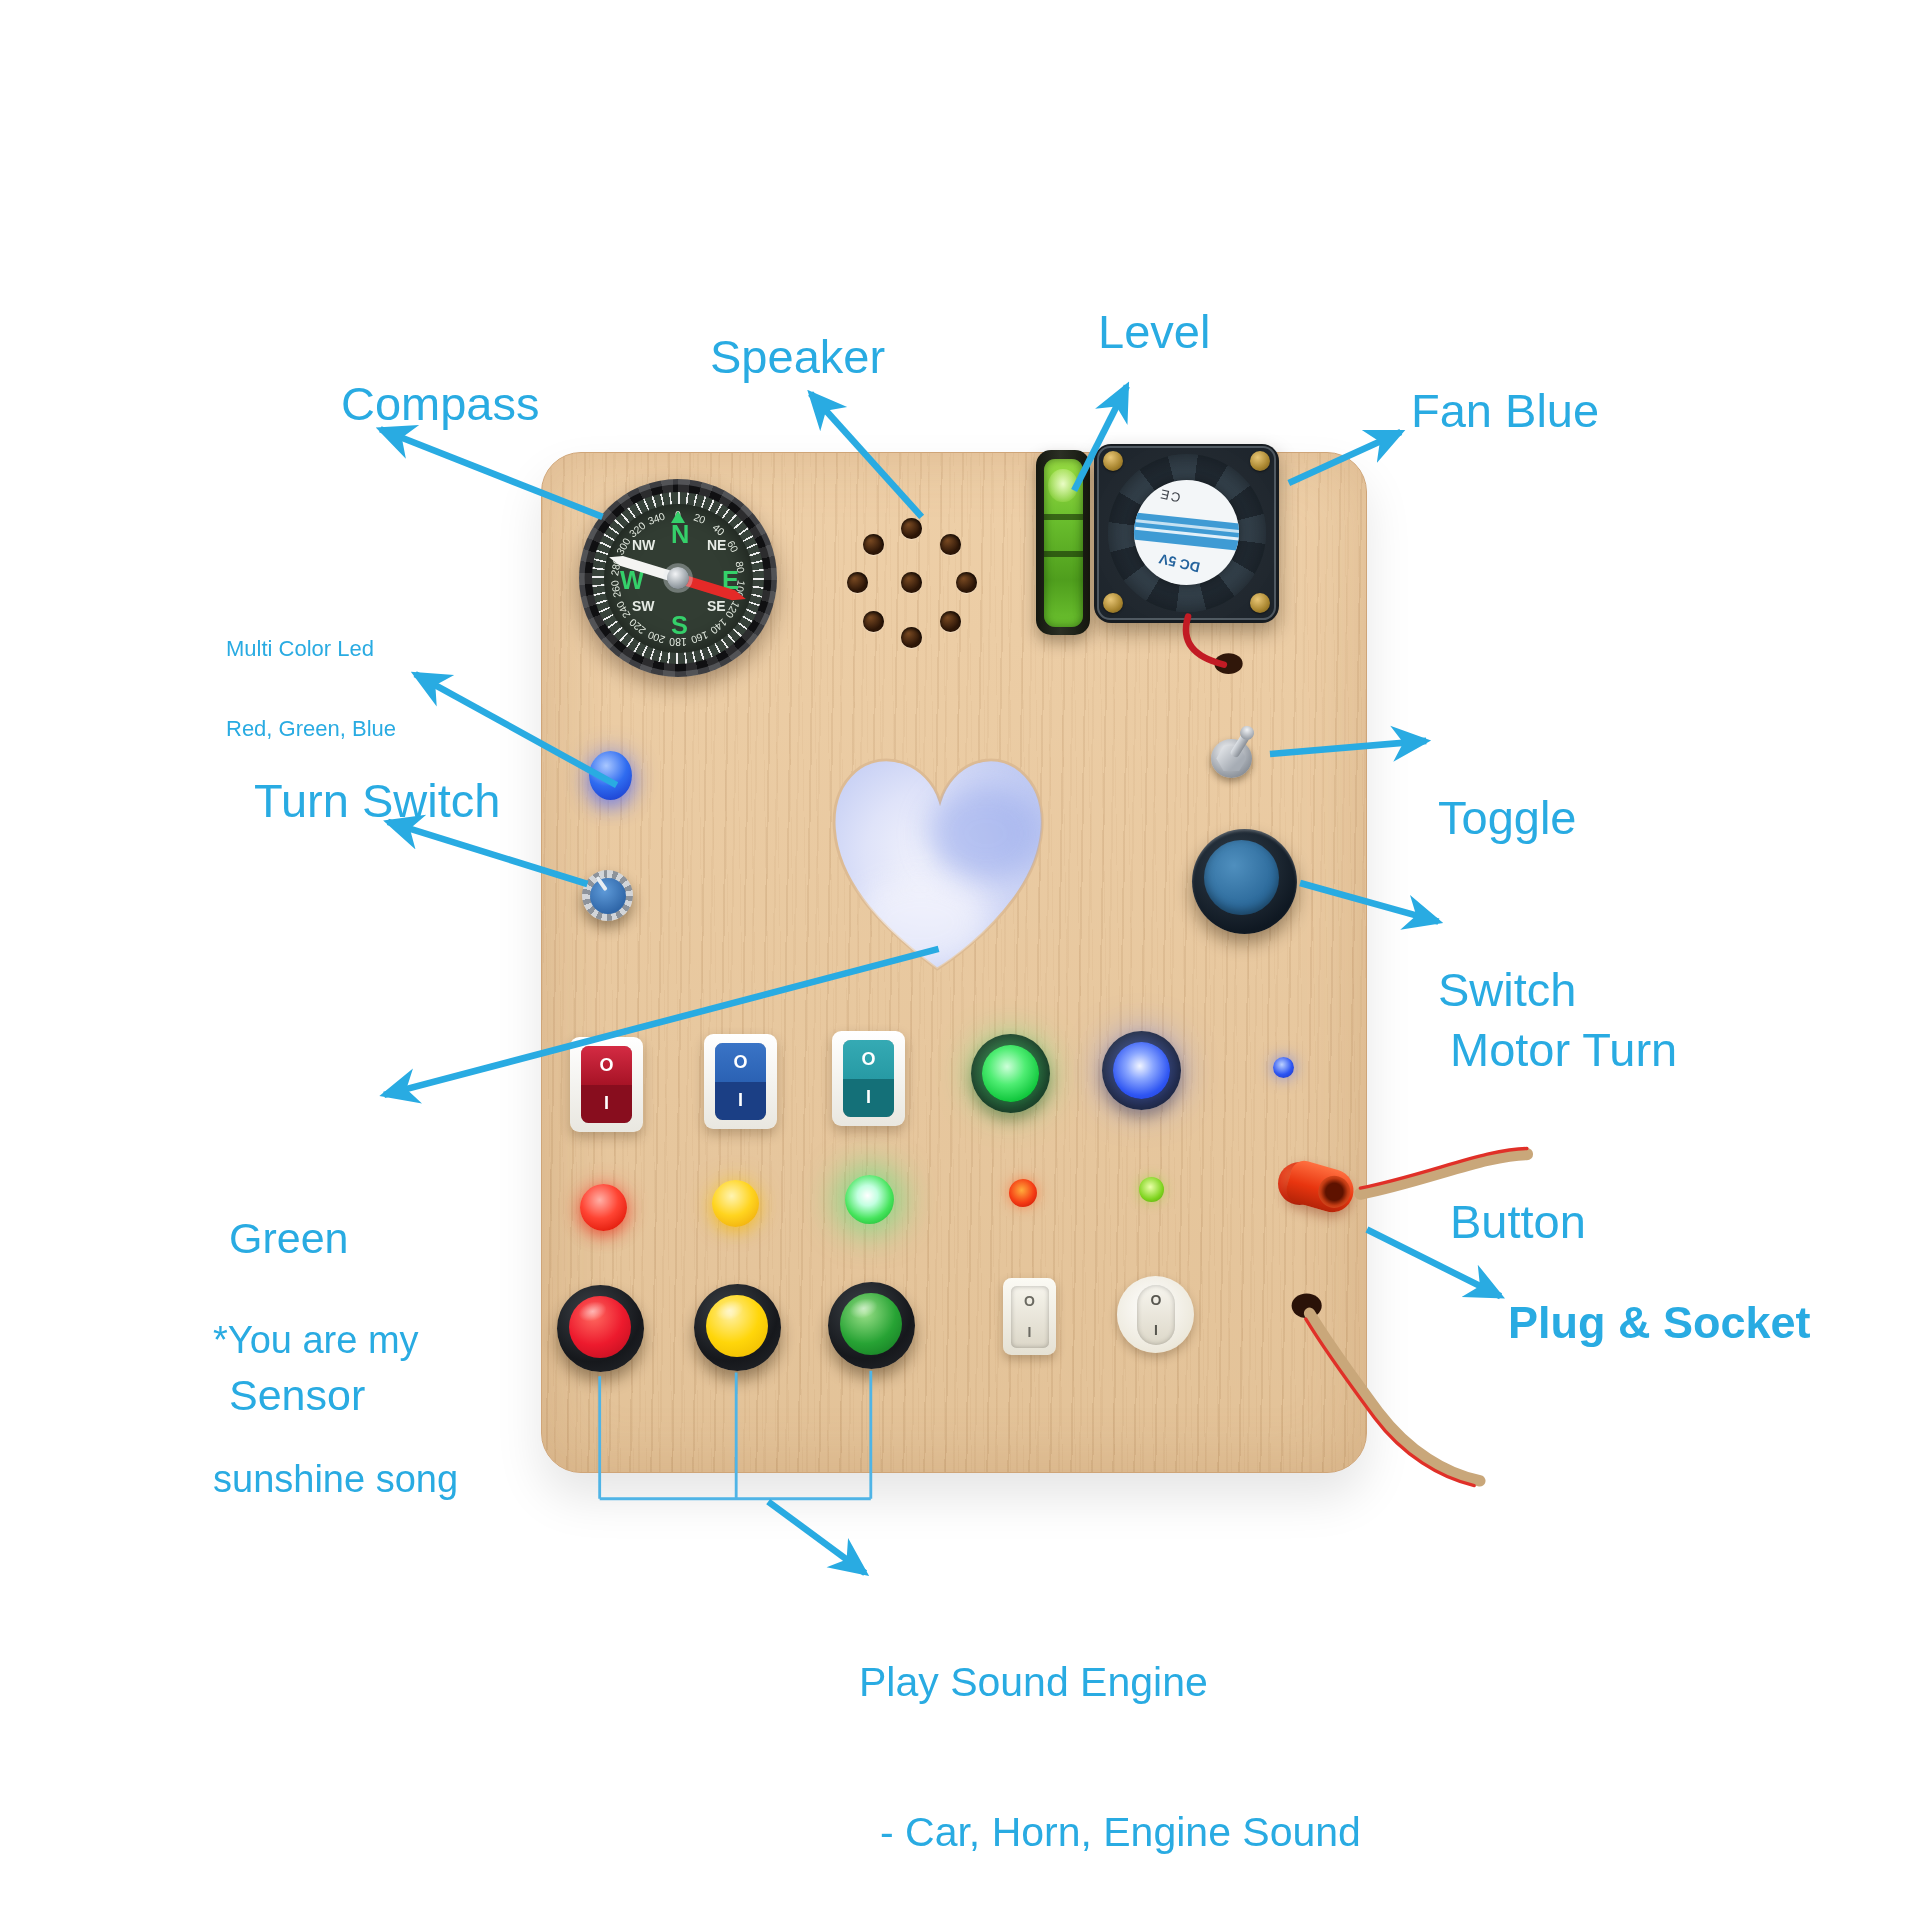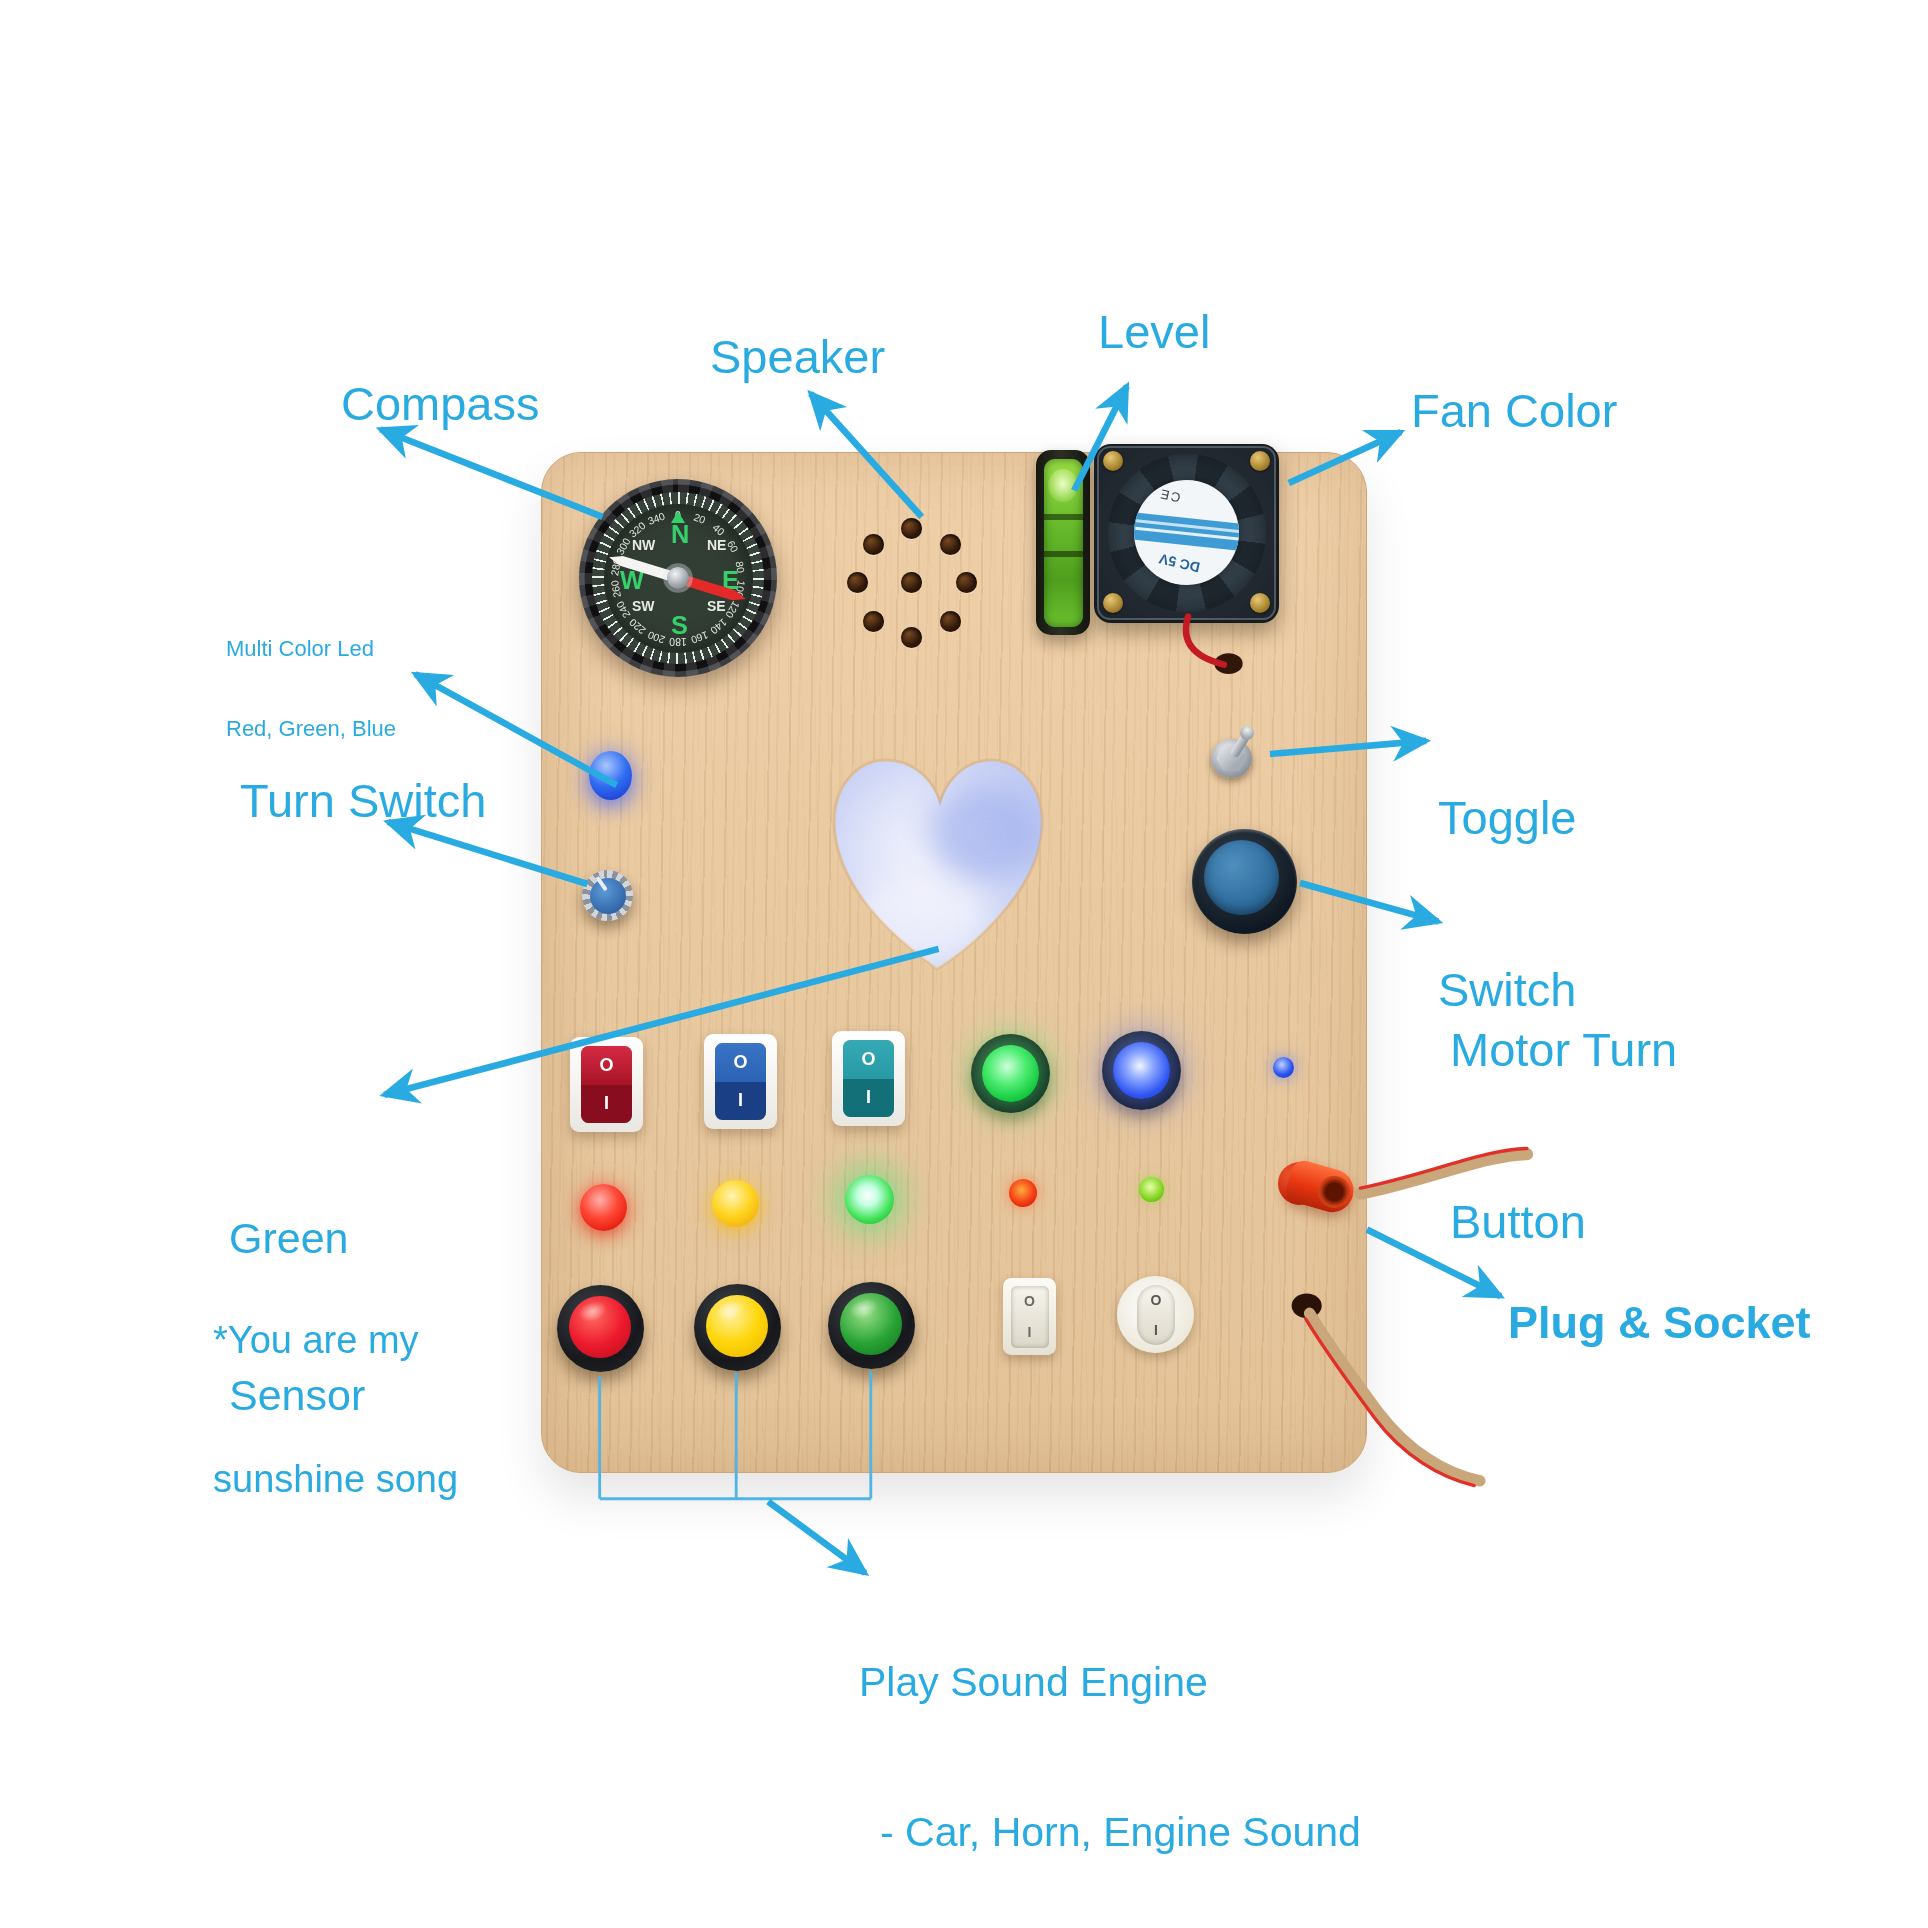--- a/index.html
+++ b/index.html
@@ -383,26 +383,26 @@
       <line x1="1381" y1="938" x2="1528" y2="979" marker-end="url(#ah)"></line>
       <line x1="997" y1="1008" x2="408" y2="1163" marker-end="url(#ah)"></line>
       <line x1="1452" y1="1306" x2="1594" y2="1377" marker-end="url(#ah)"></line>
       <line x1="816" y1="1595" x2="919" y2="1671" marker-end="url(#ah)"></line>
     </g>
   </svg>
 
   <div class="lbl fs50" style="left:341px;top:375px;">Compass</div>
   <div class="lbl fs50" style="left:710px;top:328px;">Speaker</div>
   <div class="lbl fs50" style="left:1098px;top:303px;">Level</div>
-  <div class="lbl fs50" style="left:1411px;top:382px;">Fan Color</div>
+  <div class="lbl fs50" style="left:1411px;top:382px;">Fan Blue</div>
   <div class="lbl fs35" style="left:226px;top:582px;">
     <div>Multi Color Led</div>
     <div>Red, Green, Blue</div>
   </div>
-  <div class="lbl fs50" style="left:240px;top:772px;">Turn Switch</div>
+  <div class="lbl fs50" style="left:254px;top:772px;">Turn Switch</div>
   <div class="lbl fs50" style="left:1438px;top:674px;">
     <div>Toggle</div>
     <div>Switch</div>
   </div>
   <div class="lbl fs50" style="left:1450px;top:906px;">
     <div>Motor Turn</div>
     <div>Button</div>
   </div>
   <div class="lbl fs46" style="left:229px;top:1107px;">
     <div>Green</div>

